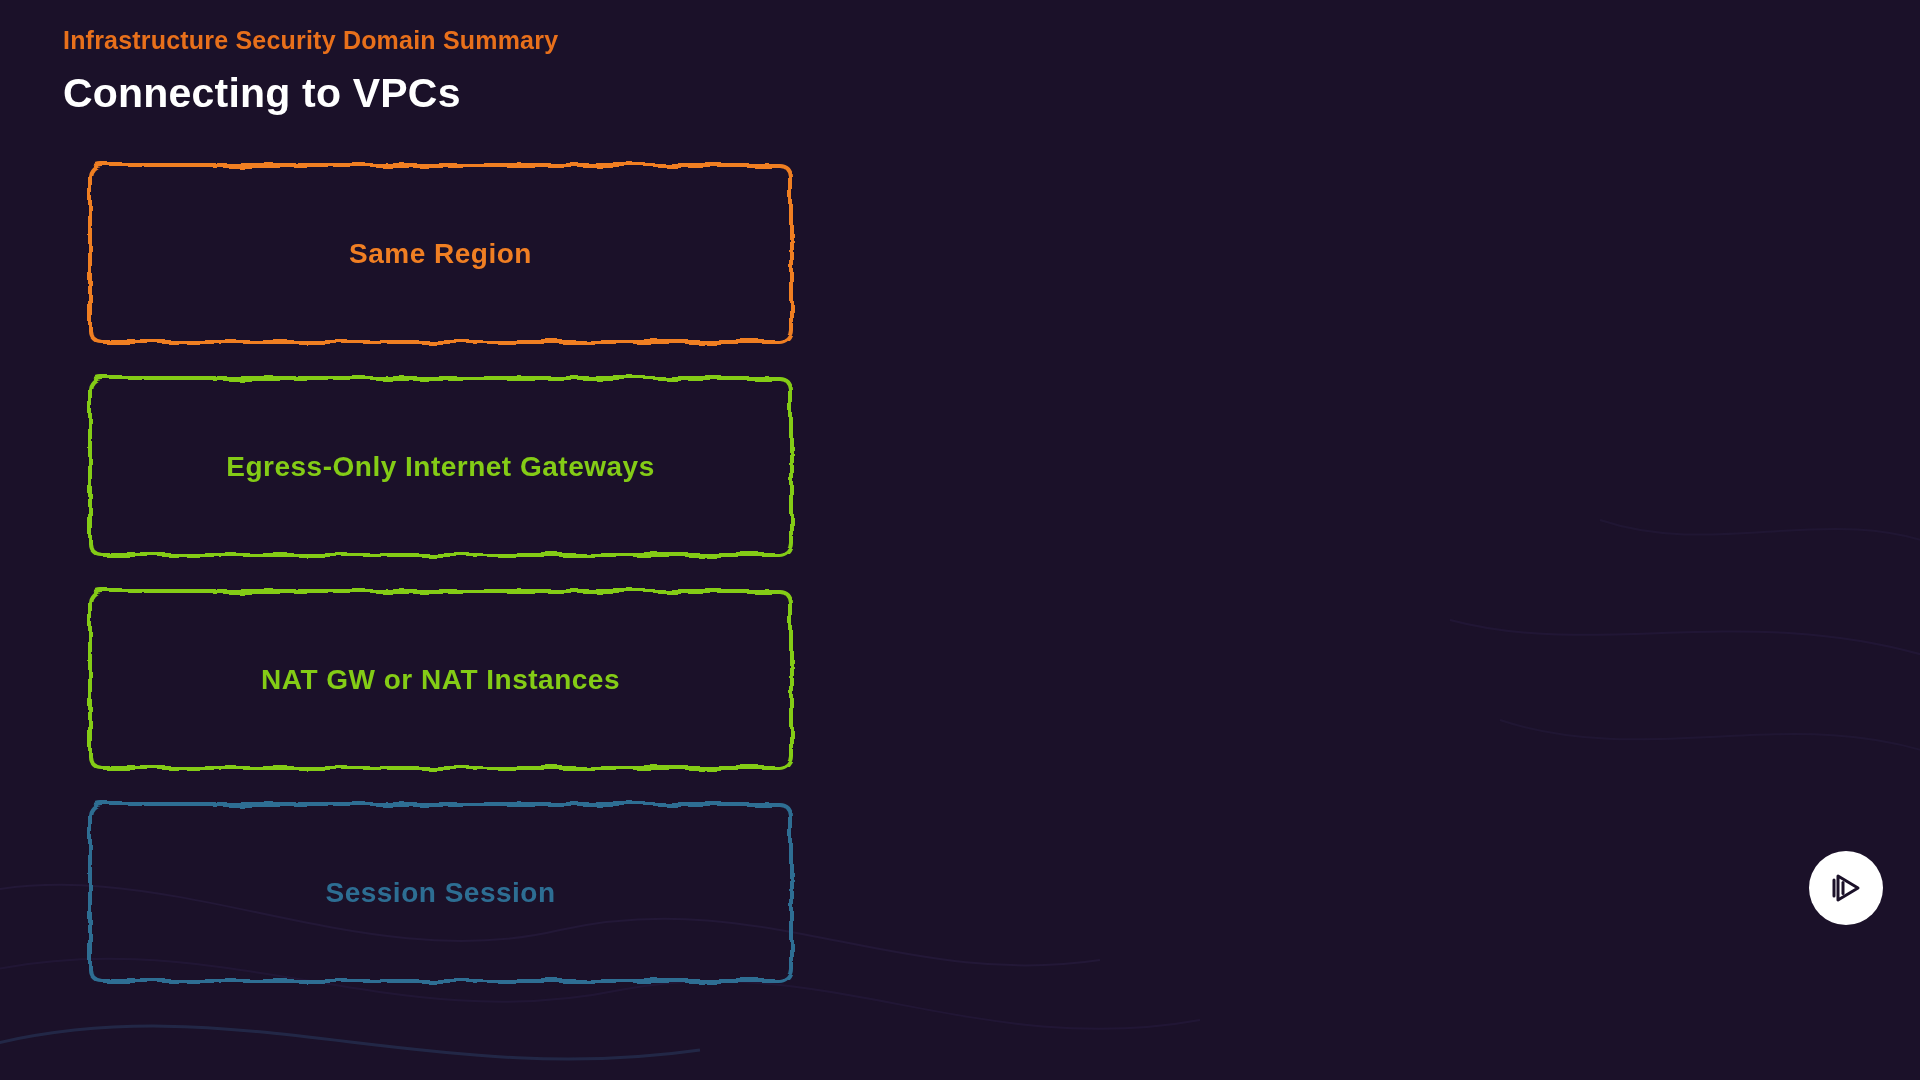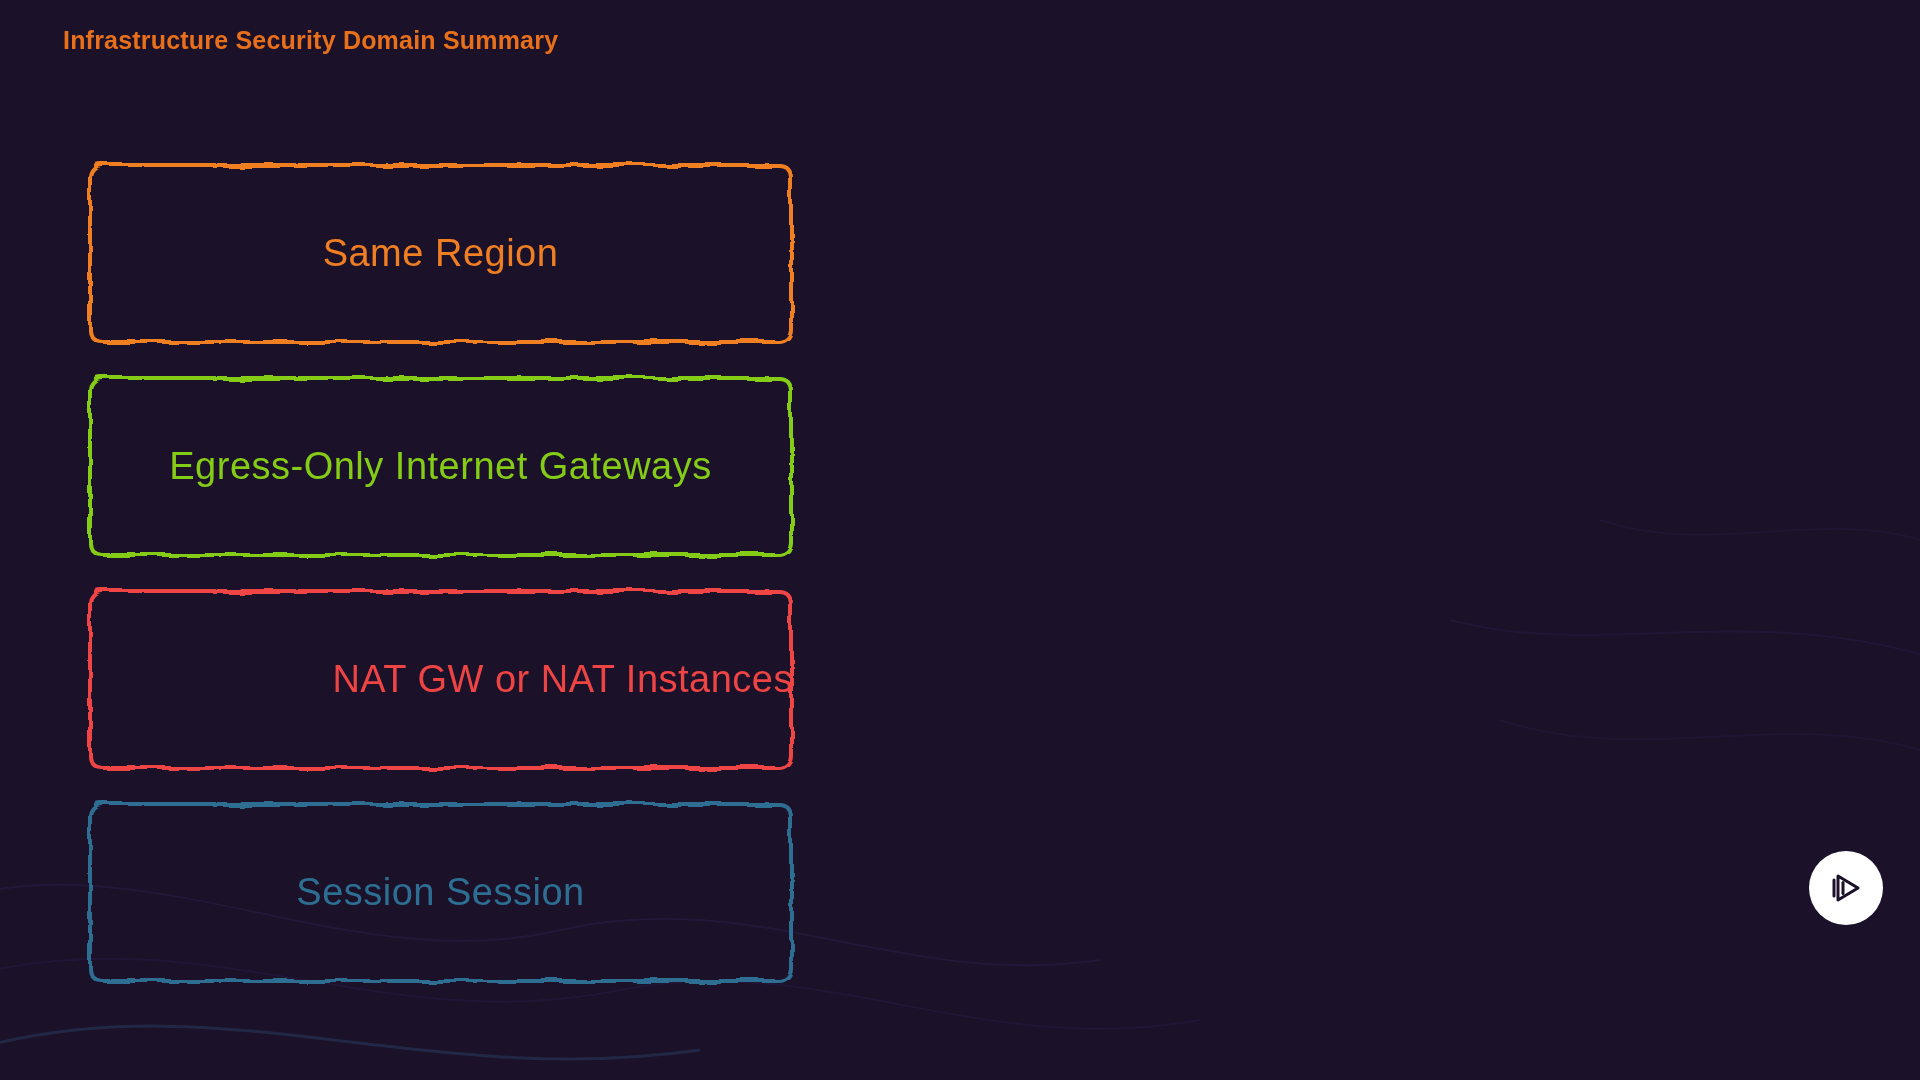--- a/index.html
+++ b/index.html
@@ -64,28 +64,28 @@
   }
   .box-border {
     position: absolute;
     inset: 0;
     border-radius: 14px;
     border: 4px solid currentColor;
     filter: url(#roughen);
   }
   .box-label {
     position: relative;
-    font-size: 38px;
-    font-weight: normal;
+    font-size: 28px;
+    font-weight: bold;
     letter-spacing: 0.5px;
     text-align: center;
   }
   .box-orange  { color: #f07f23; }
   .box-pink    { color: #84cc16; }
-  .box-purple  { color: #ef4444; justify-content: flex-end; }
+  .box-purple  { color: #84cc16; }
   .box-teal    { color: #2d6e93; }
   
   .description {
     position: absolute;
     left: 905px;
     top: 782px;
     width: 940px;
     margin: 0;
     text-align: center;
     font-size: 38px;
@@ -137,20 +137,21 @@
   <svg class="bg-waves" width="1920" height="1080" viewBox="0 0 1920 1080">
     <path d="M -50 900 C 150 840, 350 980, 560 930 C 760 885, 900 990, 1100 960" stroke="#261b3d" stroke-width="2" fill="none" opacity="0.7"></path>
     <path d="M -50 980 C 200 910, 380 1040, 620 990 C 820 950, 980 1060, 1200 1020" stroke="#261b3d" stroke-width="2" fill="none" opacity="0.6"></path>
     <path d="M -30 1050 C 220 980, 420 1090, 700 1050" stroke="#2a3d63" stroke-width="3" fill="none" opacity="0.5"></path>
     <path d="M 1450 620 C 1600 660, 1750 600, 1940 660" stroke="#261b3d" stroke-width="2" fill="none" opacity="0.6"></path>
     <path d="M 1500 720 C 1650 770, 1800 700, 1950 760" stroke="#261b3d" stroke-width="2" fill="none" opacity="0.5"></path>
     <path d="M 1600 520 C 1720 560, 1830 500, 1950 550" stroke="#261b3d" stroke-width="2" fill="none" opacity="0.5"></path>
   </svg>
 
   <div class="eyebrow">Infrastructure Security Domain Summary</div>
+  <div class="page-title">Connecting to VPCs</div>
 
   <div class="boxes">
 
     <div class="box box-orange">
       <div class="box-border"></div>
       <span class="box-label">Same Region</span>
     </div>
 
     <div class="box box-pink">
       <div class="box-border"></div>

